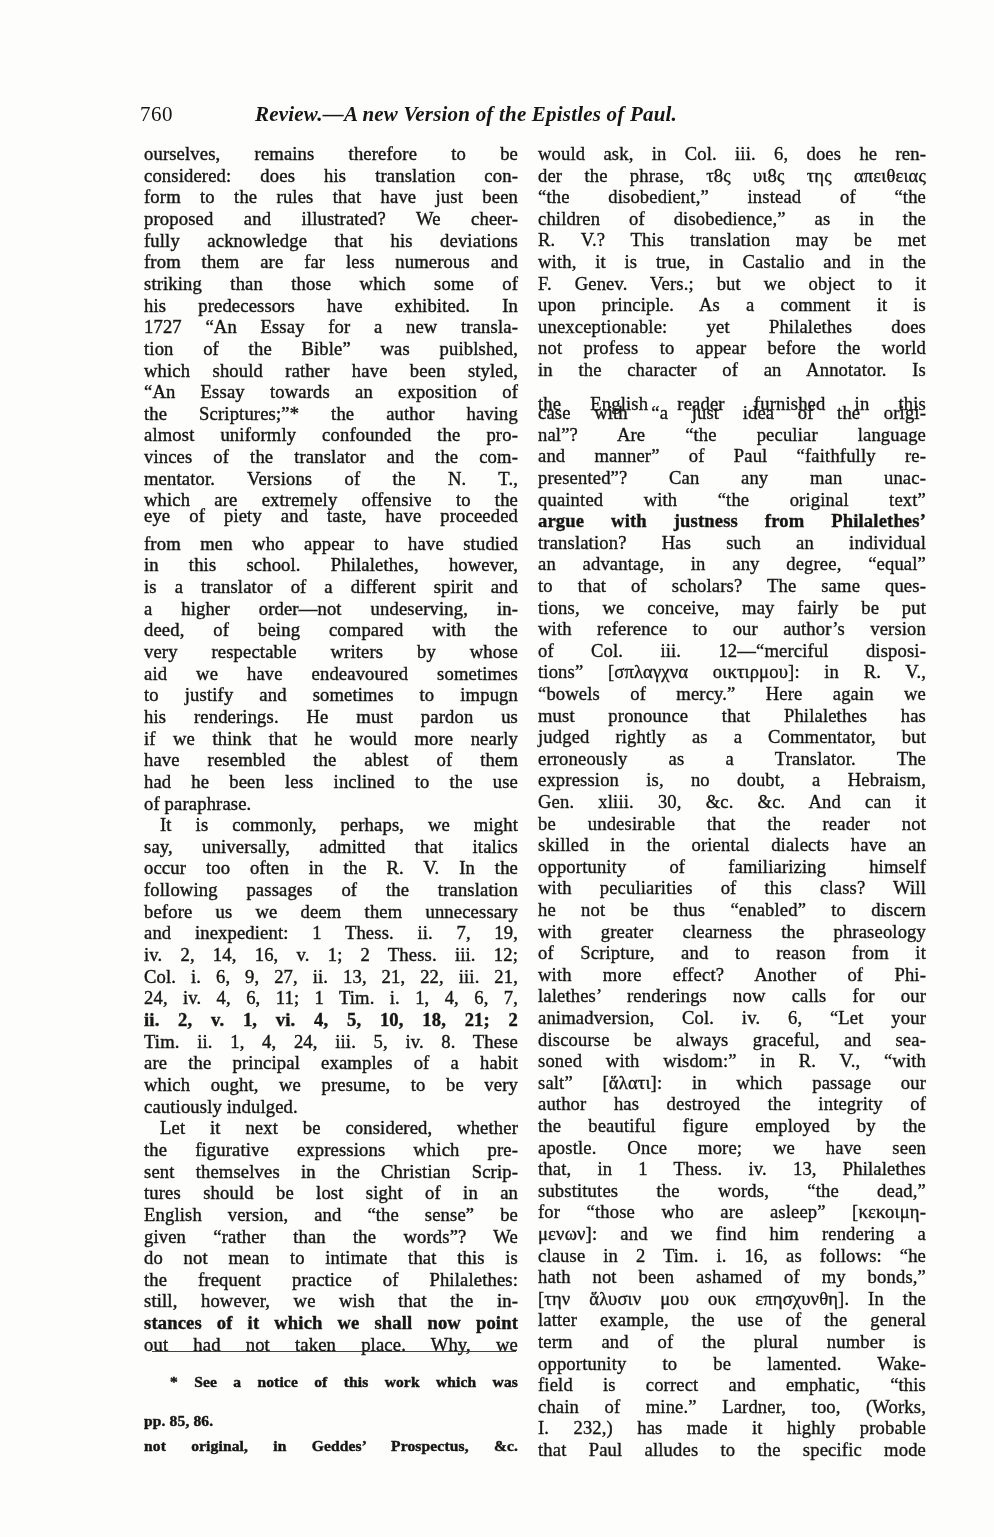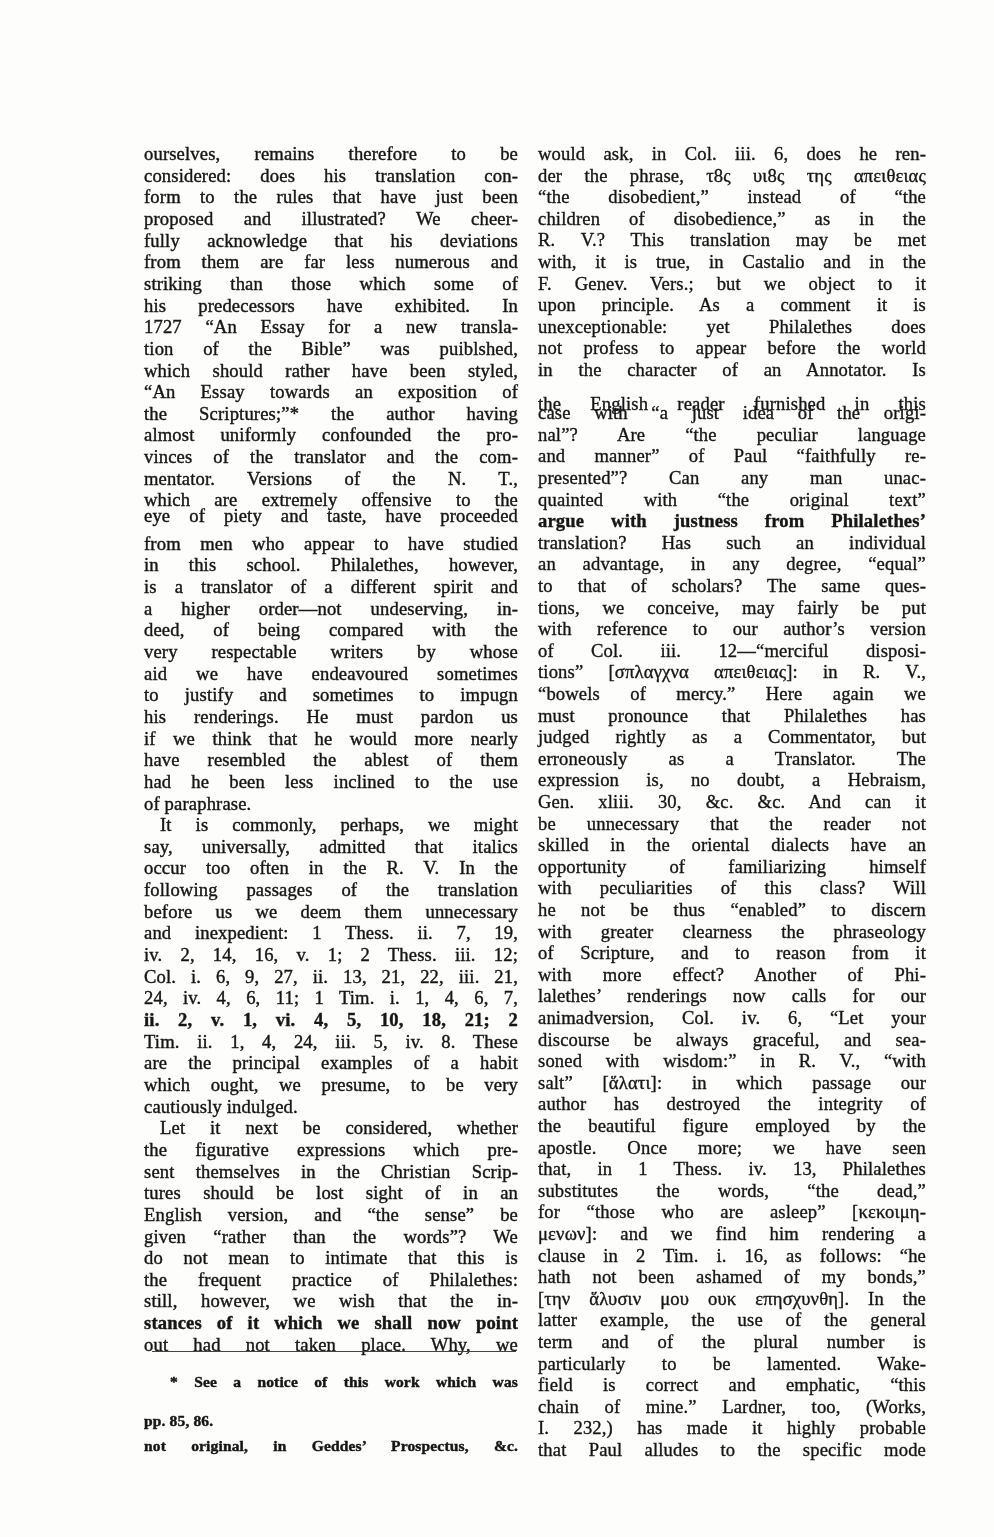--- a/index.html
+++ b/index.html
@@ -107,20 +107,24 @@
     }
     .footnote .line.indent {
       padding-left: 26px;
     }
   </style>
 </head>
 <body>
 
 <div class="page">
 
+  <div class="running-head">
+    <span class="page-number">760</span>
+    <span class="running-title">Review.—A new Version of the Epistles of Paul.</span>
+  </div>
 
   <div class="column col-left" id="left-col">
       <div class="line" style="top: 0px;">ourselves, remains therefore to be</div>
       <div class="line" style="top: 21.65px;">considered: does his translation con-</div>
       <div class="line" style="top: 43.3px;">form to the rules that have just been</div>
       <div class="line" style="top: 64.95px;">proposed and illustrated? We cheer-</div>
       <div class="line" style="top: 86.6px;">fully acknowledge that his deviations</div>
       <div class="line" style="top: 108.25px;">from them are far less numerous and</div>
       <div class="line" style="top: 129.9px;">striking than those which some of</div>
       <div class="line" style="top: 151.55px;">his predecessors have exhibited. In</div>
@@ -192,28 +196,28 @@
       <div class="line" style="top: 302.4px;">and manner” of Paul “faithfully re-</div>
       <div class="line" style="top: 324px;">presented”? Can any man unac-</div>
       <div class="line" style="top: 345.6px;">quainted with “the original text”</div>
       <div class="line" style="top: 367.2px; font-weight: bold;">argue with justness from Philalethes’</div>
       <div class="line" style="top: 388.8px;">translation? Has such an individual</div>
       <div class="line" style="top: 410.4px;">an advantage, in any degree, “equal”</div>
       <div class="line" style="top: 432px;">to that of scholars? The same ques-</div>
       <div class="line" style="top: 453.6px;">tions, we conceive, may fairly be put</div>
       <div class="line" style="top: 475.2px;">with reference to our author’s version</div>
       <div class="line" style="top: 496.8px;">of Col. iii. 12—“merciful disposi-</div>
-      <div class="line" style="top: 518.4px;">tions” [σπλαγχνα απειθειας]: in R. V.,</div>
+      <div class="line" style="top: 518.4px;">tions” [σπλαγχνα οικτιρμου]: in R. V.,</div>
       <div class="line" style="top: 540px;">“bowels of mercy.” Here again we</div>
       <div class="line" style="top: 561.6px;">must pronounce that Philalethes has</div>
       <div class="line" style="top: 583.2px;">judged rightly as a Commentator, but</div>
       <div class="line" style="top: 604.8px;">erroneously as a Translator. The</div>
       <div class="line" style="top: 626.4px;">expression is, no doubt, a Hebraism,</div>
       <div class="line" style="top: 648px;">Gen. xliii. 30, &amp;c. &amp;c. And can it</div>
-      <div class="line" style="top: 669.6px;">be unnecessary that the reader not</div>
+      <div class="line" style="top: 669.6px;">be undesirable that the reader not</div>
       <div class="line" style="top: 691.2px;">skilled in the oriental dialects have an</div>
       <div class="line" style="top: 712.8px;">opportunity of familiarizing himself</div>
       <div class="line" style="top: 734.4px;">with peculiarities of this class? Will</div>
       <div class="line" style="top: 756px;">he not be thus “enabled” to discern</div>
       <div class="line" style="top: 777.6px;">with greater clearness the phraseology</div>
       <div class="line" style="top: 799.2px;">of Scripture, and to reason from it</div>
       <div class="line" style="top: 820.8px;">with more effect? Another of Phi-</div>
       <div class="line" style="top: 842.4px;">lalethes’ renderings now calls for our</div>
       <div class="line" style="top: 864px;">animadversion, Col. iv. 6, “Let your</div>
       <div class="line" style="top: 885.6px;">discourse be always graceful, and sea-</div>
@@ -224,21 +228,21 @@
       <div class="line" style="top: 993.6px;">apostle. Once more; we have seen</div>
       <div class="line" style="top: 1015.2px;">that, in 1 Thess. iv. 13, Philalethes</div>
       <div class="line" style="top: 1036.8px;">substitutes the words, “the dead,”</div>
       <div class="line" style="top: 1058.4px;">for “those who are asleep” [κεκοιμη-</div>
       <div class="line" style="top: 1080px;">μενων]: and we find him rendering a</div>
       <div class="line" style="top: 1101.6px;">clause in 2 Tim. i. 16, as follows: “he</div>
       <div class="line" style="top: 1123.2px;">hath not been ashamed of my bonds,”</div>
       <div class="line" style="top: 1144.8px;">[την ἅλυσιν μου ουκ επησχυνθη]. In the</div>
       <div class="line" style="top: 1166.4px;">latter example, the use of the general</div>
       <div class="line" style="top: 1188px;">term and of the plural number is</div>
-      <div class="line" style="top: 1209.6px;">particularly to be lamented. Wake-</div>
+      <div class="line" style="top: 1209.6px;">opportunity to be lamented. Wake-</div>
       <div class="line" style="top: 1231.2px;">field is correct and emphatic, “this</div>
       <div class="line" style="top: 1252.8px;">chain of mine.” Lardner, too, (Works,</div>
       <div class="line" style="top: 1274.4px;">I. 232,) has made it highly probable</div>
       <div class="line" style="top: 1296px;">that Paul alludes to the specific mode</div>
     </div>
 
   <div class="footnote-rule"></div>
 
   <div class="footnote" id="footnote">
       <div class="line indent" style="top: 0px;">* See a notice of this work which was</div>

